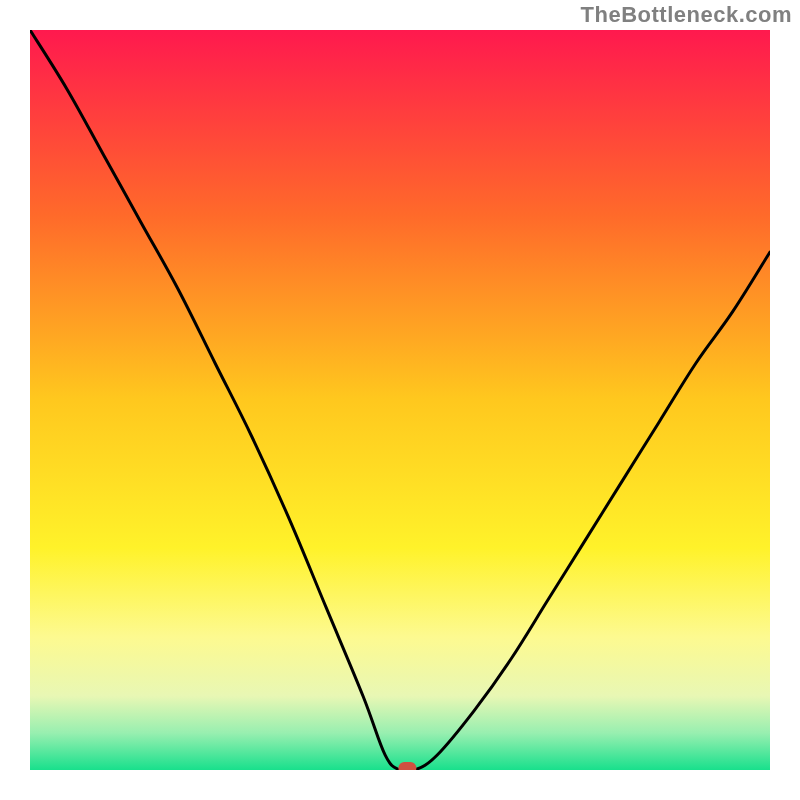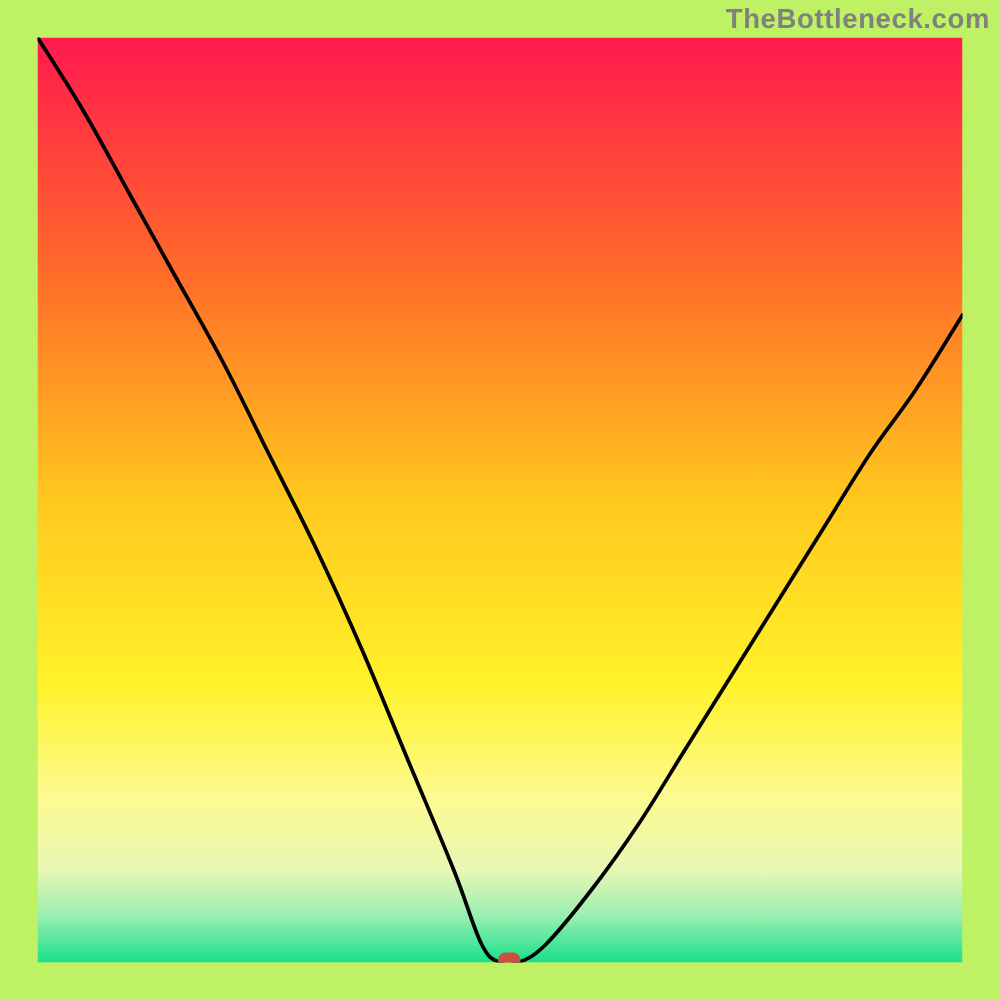--- a/index.html
+++ b/index.html
@@ -8,21 +8,21 @@
     width: 800px;
     height: 800px;
     background: #000;
     font-family: Arial, Helvetica, sans-serif;
     overflow: hidden;
   }
   .outer {
     position: relative;
     width: 800px;
     height: 800px;
-    background: #bef264;
+    background: #ffffff;
   }
   .watermark {
     position: absolute;
     top: 2px;
     right: 8px;
     color: #808080;
     font-size: 22px;
     font-weight: bold;
     letter-spacing: 0.5px;
     z-index: 20;

